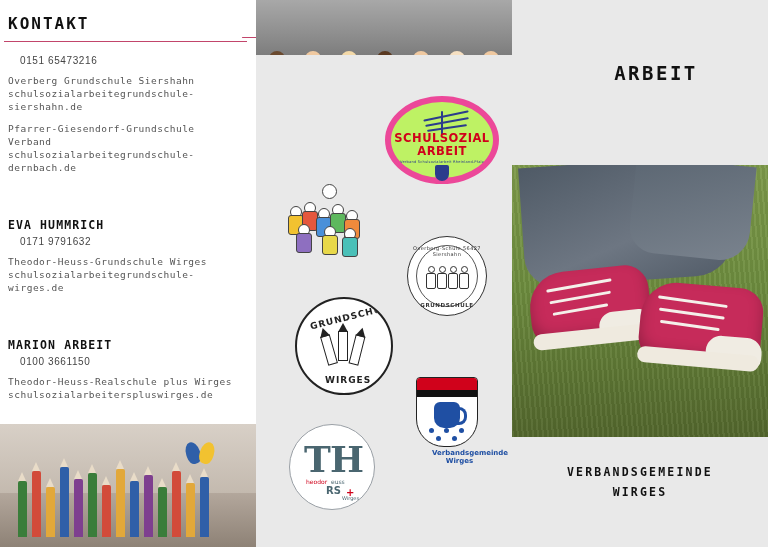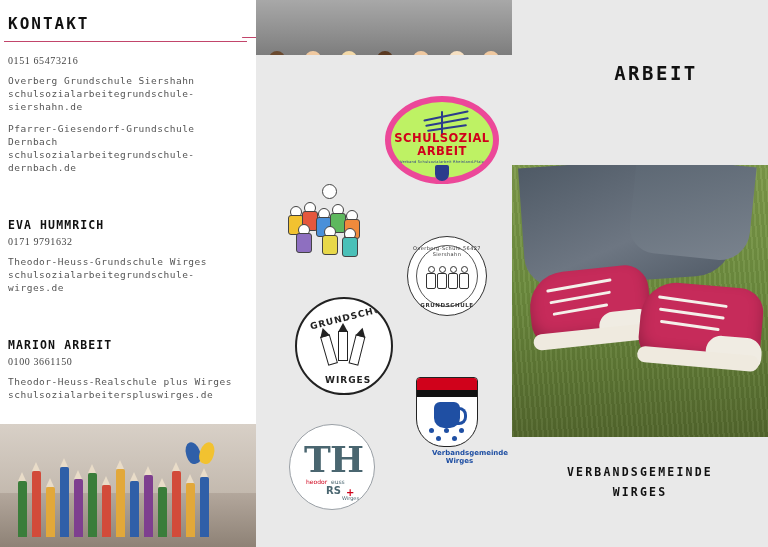--- a/index.html
+++ b/index.html
@@ -54,22 +54,22 @@
     font-weight: bold;
     letter-spacing: 1.1px;
     color: #111;
     font-family: "DejaVu Sans Mono", monospace;
     margin: 0 0 4px 0;
   }
   .person-phone {
     font-size: 10px;
     letter-spacing: 0.6px;
     color: #444;
-    font-family: Liberation Serif, serif;
-    margin: 0 0 8px 0;
+    font-family: Liberation Sans, sans-serif;
+    margin: 0 0 8px 12px;
   }
   .school-block {
     font-size: 9.5px;
     line-height: 13px;
     letter-spacing: 0.5px;
     color: #555;
     font-family: "DejaVu Sans Mono", monospace;
     margin: 0 0 9px 0;
     white-space: pre-line;
   }
@@ -413,21 +413,21 @@
 
   <div class="kontakt-title">KONTAKT</div>
   <div class="kontakt-rule"></div>
 
   <div class="person" style="top:55px;">
     <p class="person-phone">0151 65473216</p>
     <p class="school-block">Overberg Grundschule Siershahn
 schulsozialarbeitegrundschule-
 siershahn.de</p>
     <p class="school-block">Pfarrer-Giesendorf-Grundschule
-Dernbach
+Verband
 schulsozialarbeitegrundschule-
 dernbach.de</p>
   </div>
 
   <div class="person" style="top:218px;">
     <p class="person-name">EVA HUMMRICH</p>
     <p class="person-phone">0171 9791632</p>
     <p class="school-block">Theodor-Heuss-Grundschule Wirges
 schulsozialarbeitegrundschule-
 wirges.de</p>

